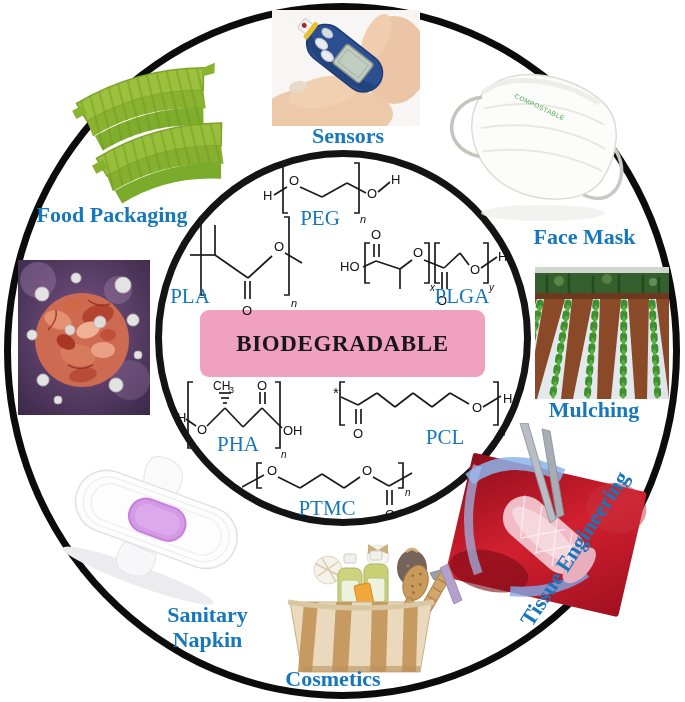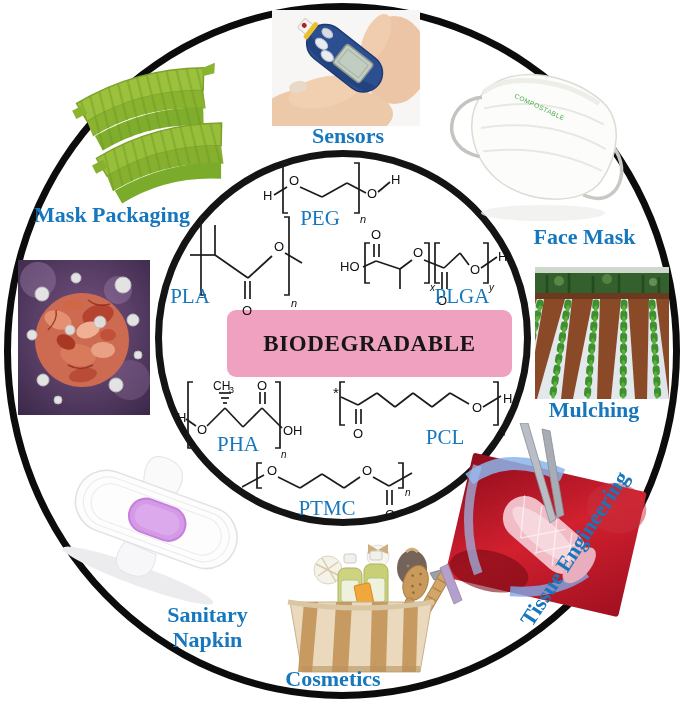--- a/index.html
+++ b/index.html
@@ -4,21 +4,21 @@
 <style>
   html,body{margin:0;padding:0;background:#ffffff;}
   #stage{position:relative;width:685px;height:702px;background:#fff;overflow:hidden;
          font-family:"Liberation Serif",serif;}
   .circle{position:absolute;border-radius:50%;}
   .outer{left:4px;top:3px;width:662px;height:682px;border:7px solid #0c0c0c;}
   .inner{left:155px;top:150px;width:362px;height:362px;border:7px solid #141414;}
   .title-box{position:absolute;left:200px;top:310px;width:285px;height:67px;
              background:var(--pink,#f0a1c0);border-radius:9px;display:flex;flex-direction:column;
              align-items:center;justify-content:center;font-weight:bold;font-size:23px;
-             color:#161616;letter-spacing:.6px;line-height:30px;margin-left:27px;}
+             color:#161616;letter-spacing:.6px;line-height:30px;}
   .app-label{position:absolute;font-weight:bold;color:var(--blue,#1777bd);
              text-align:center;font-size:22px;line-height:25px;}
   .chem-label{position:absolute;font-weight:normal;color:var(--blue,#1777bd);
               text-align:center;font-size:21px;}
   .photo{position:absolute;}
   .chem{position:absolute;}
   .chem svg{display:block;width:100%;height:100%;}
   .rot-label{transform:rotate(-57deg);}
 </style>
 </head>
@@ -365,20 +365,20 @@
         <circle cx="98" cy="125" r="7"></circle>
         <circle cx="58" cy="18" r="5"></circle>
       <circle cx="14" cy="75" r="5"></circle>
         <circle cx="120" cy="95" r="4"></circle>
         <circle cx="40" cy="140" r="4"></circle>
       <circle cx="82" cy="62" r="6" opacity="0.95"></circle>
         <circle cx="52" cy="70" r="5" opacity="0.9"></circle>
     </g>
   </svg>
 
-  <div class="app-label" style="left:28px;top:202px;width:168px">Mask Packaging</div>
+  <div class="app-label" style="left:28px;top:202px;width:168px">Food Packaging</div>
   <div class="app-label" style="left:296px;top:123px;width:104px">Sensors</div>
   <div class="app-label" style="left:512px;top:224px;width:145px">Face Mask</div>
   <div class="app-label" style="left:534px;top:397px;width:120px">Mulching</div>
   <div class="app-label rot-label" style="left:462px;top:536px;width:225px">Tissue Engineering</div>
   <div class="app-label" style="left:150px;top:602px;width:115px">Sanitary Napkin</div>
   <div class="app-label" style="left:263px;top:666px;width:140px">Cosmetics</div>
 </div>
 
 </body></html>

